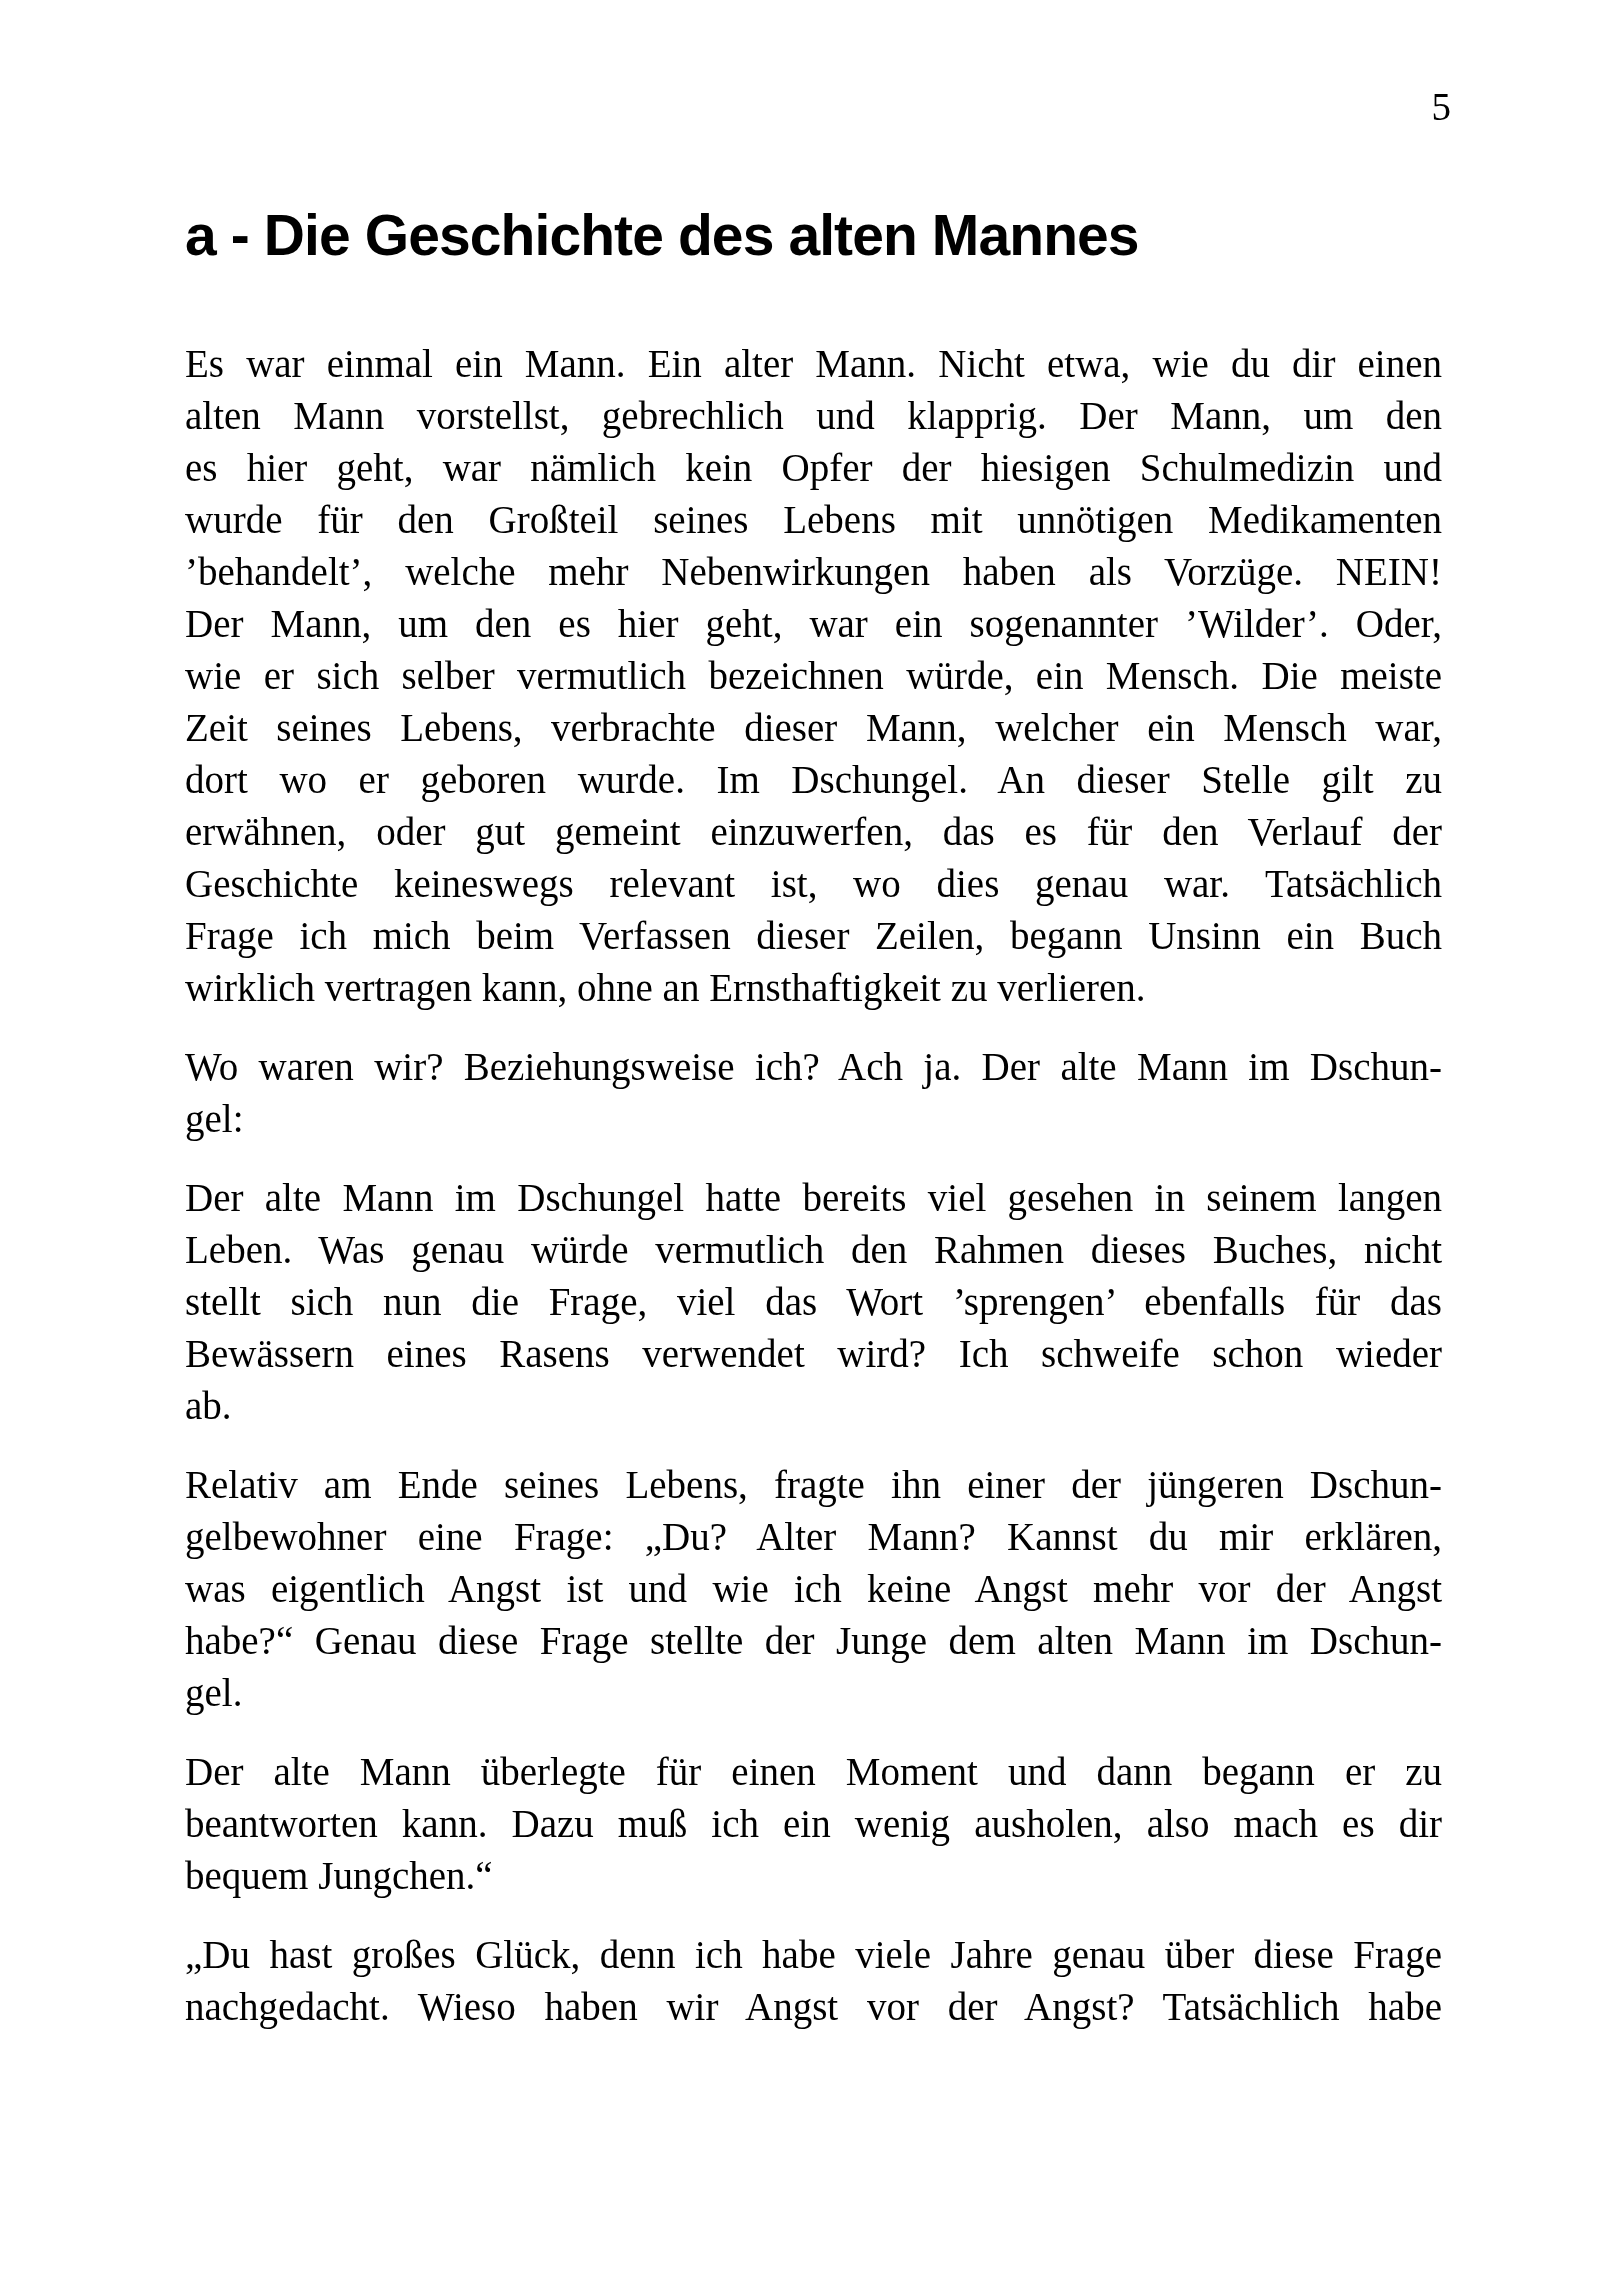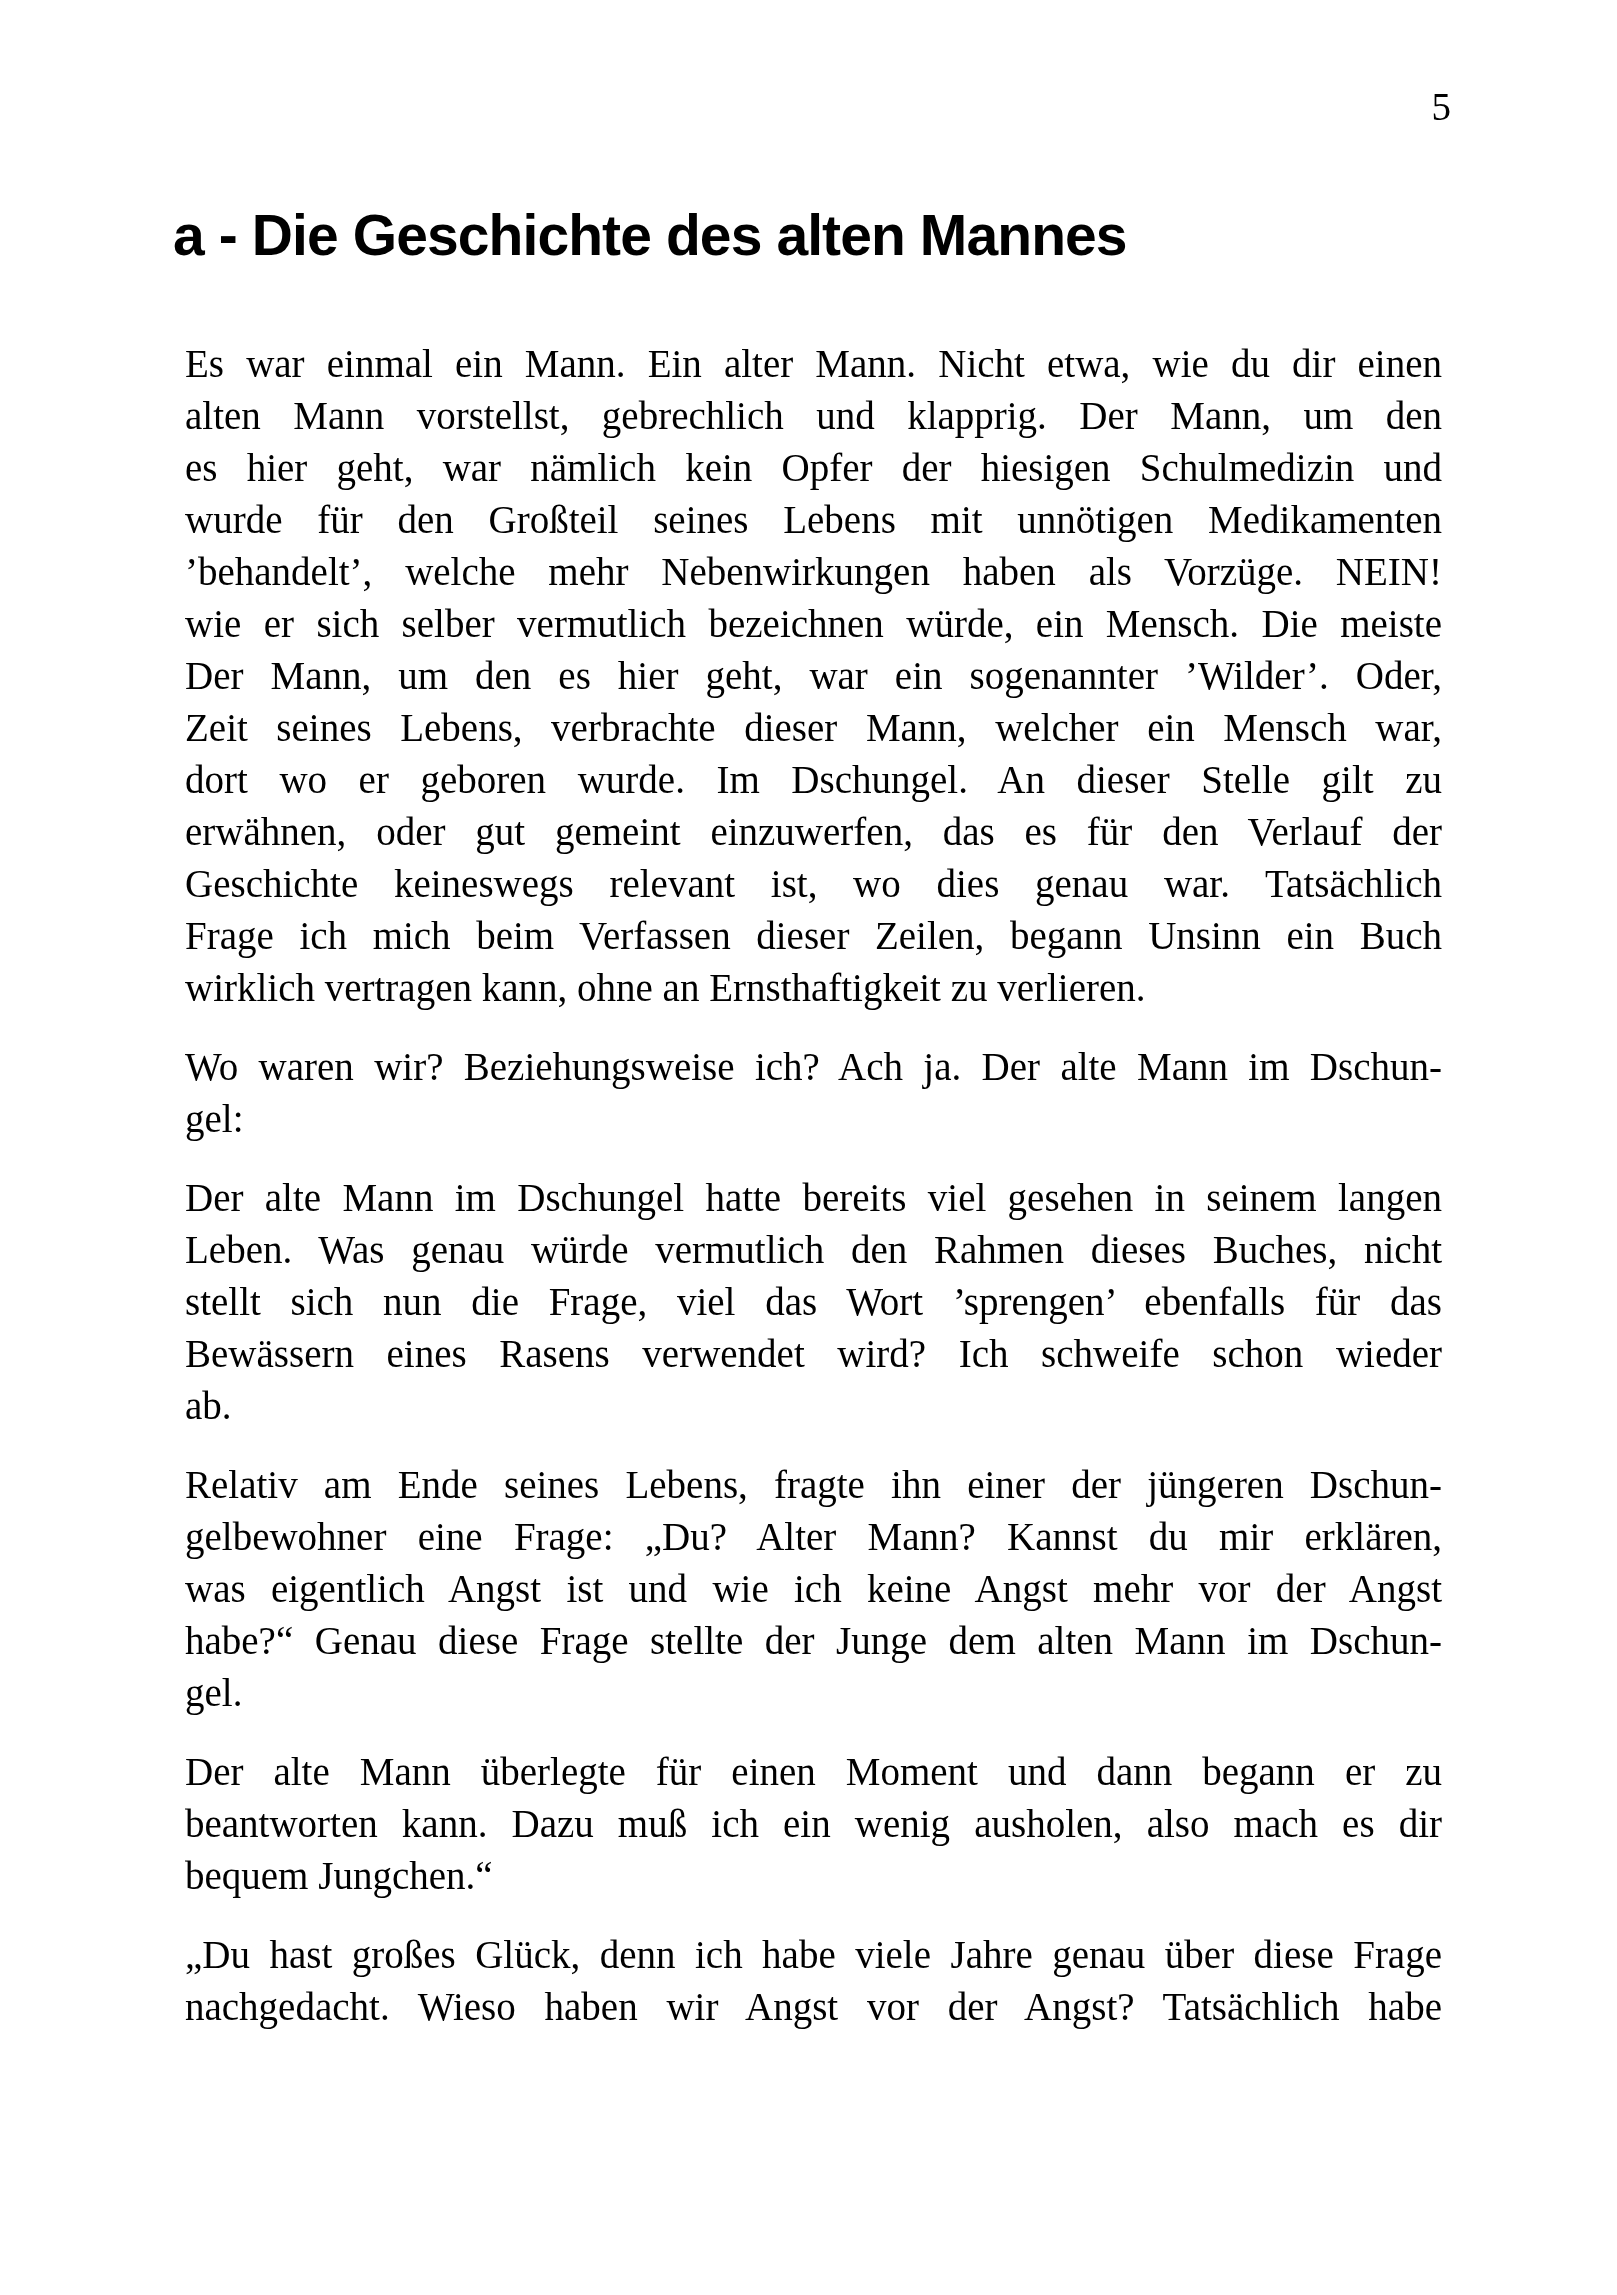--- a/index.html
+++ b/index.html
@@ -21,21 +21,21 @@
     left: 185px;
     width: 1266px;
     text-align: right;
     font-family: "Liberation Serif", "DejaVu Serif", serif;
     font-size: 39px;
     line-height: 52px;
   }
   .heading {
     position: absolute;
     top: 207px;
-    left: 173px;
+    left: 185px;
     width: 1342px;
     margin: 0;
     font-family: "Liberation Sans", "DejaVu Sans", sans-serif;
     font-weight: 700;
     font-size: 57px;
     line-height: 1;
     letter-spacing: -0.9px;
     white-space: nowrap;
   }
   .body {
@@ -69,22 +69,22 @@
   <h1 class="heading">a - Die Geschichte des alten Mannes</h1>
 
   <div class="body">
 
     <div class="para">
       <div class="line">Es war einmal ein Mann. Ein alter Mann. Nicht etwa, wie du dir einen</div>
       <div class="line">alten Mann vorstellst, gebrechlich und klapprig. Der Mann, um den</div>
       <div class="line">es hier geht, war nämlich kein Opfer der hiesigen Schulmedizin und</div>
       <div class="line">wurde für den Großteil seines Lebens mit unnötigen Medikamenten</div>
       <div class="line">’behandelt’, welche mehr Nebenwirkungen haben als Vorzüge. NEIN!</div>
+      <div class="line">Der Mann, um den es hier geht, war ein sogenannter ’Wilder’. Oder,</div>
       <div class="line">wie er sich selber vermutlich bezeichnen würde, ein Mensch. Die meiste</div>
-      <div class="line">Der Mann, um den es hier geht, war ein sogenannter ’Wilder’. Oder,</div>
       <div class="line">Zeit seines Lebens, verbrachte dieser Mann, welcher ein Mensch war,</div>
       <div class="line">dort wo er geboren wurde. Im Dschungel. An dieser Stelle gilt zu</div>
       <div class="line">erwähnen, oder gut gemeint einzuwerfen, das es für den Verlauf der</div>
       <div class="line">Geschichte keineswegs relevant ist, wo dies genau war. Tatsächlich</div>
       <div class="line">Frage ich mich beim Verfassen dieser Zeilen, begann Unsinn ein Buch</div>
       <div class="line last">wirklich vertragen kann, ohne an Ernsthaftigkeit zu verlieren.</div>
     </div>
 
     <div class="para">
       <div class="line">Wo waren wir? Beziehungsweise ich? Ach ja. Der alte Mann im Dschun-</div>

